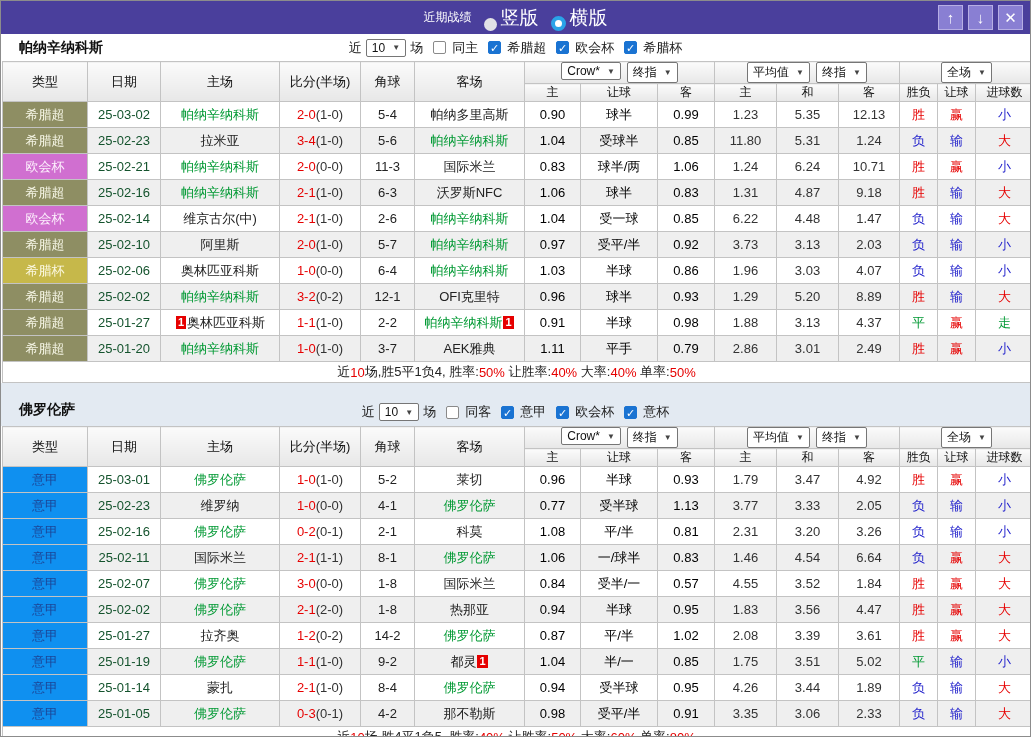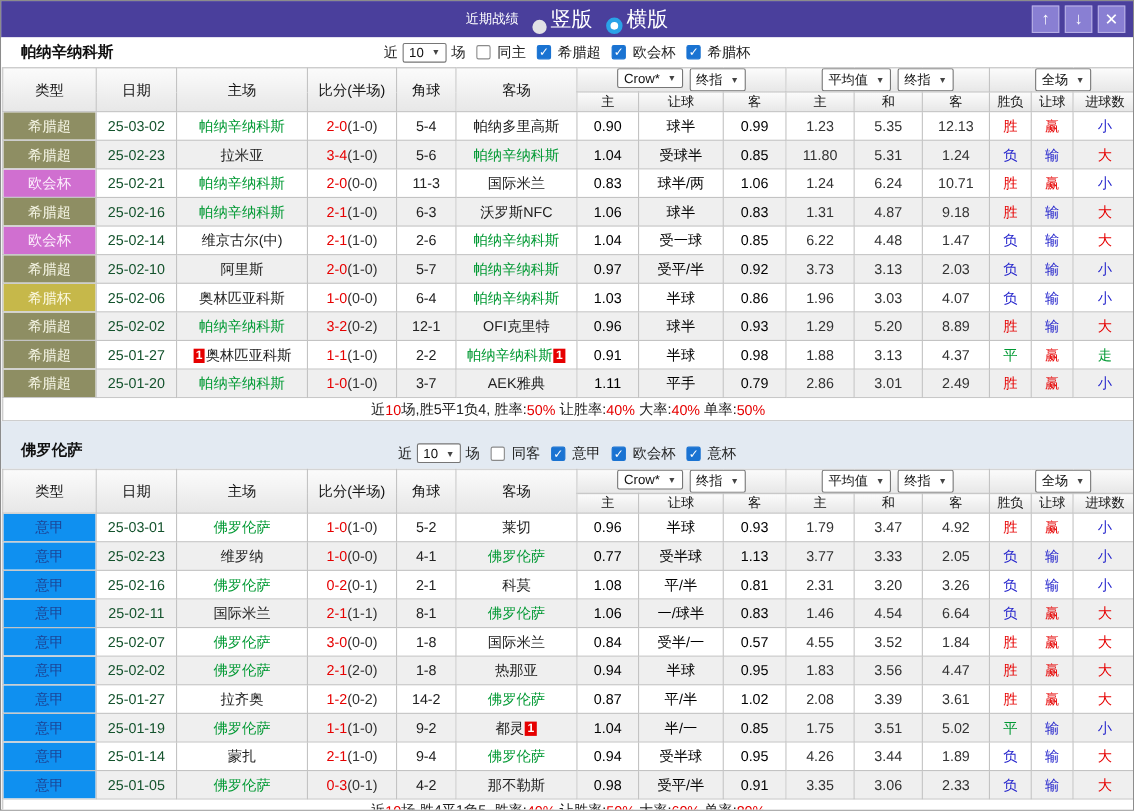--- a/index.html
+++ b/index.html
@@ -590,21 +590,21 @@
               <td class="c-res l">输</td>
               <td class="c-res l">小</td>
   </tr>
             <tr class="odd">
     <td>
                 <div class="badge serie">意甲</div>
               </td>
     <td class="c-date">25-01-14</td>
     <td class="">蒙扎</td>
     <td><span class="sc">2-1</span><span class="hf">(1-0)</span></td>
-    <td>9-4</td>
+    <td>8-4</td>
     <td class="hl">佛罗伦萨</td>
     <td class="c-odds">0.94</td>
               <td class="c-odds">受半球</td>
               <td class="c-odds">0.95</td>
     <td class="c-avg">4.26</td>
               <td class="c-avg">3.44</td>
               <td class="c-avg">1.89</td>
     <td class="c-res l">负</td>
               <td class="c-res l">输</td>
               <td class="c-res w">大</td>

